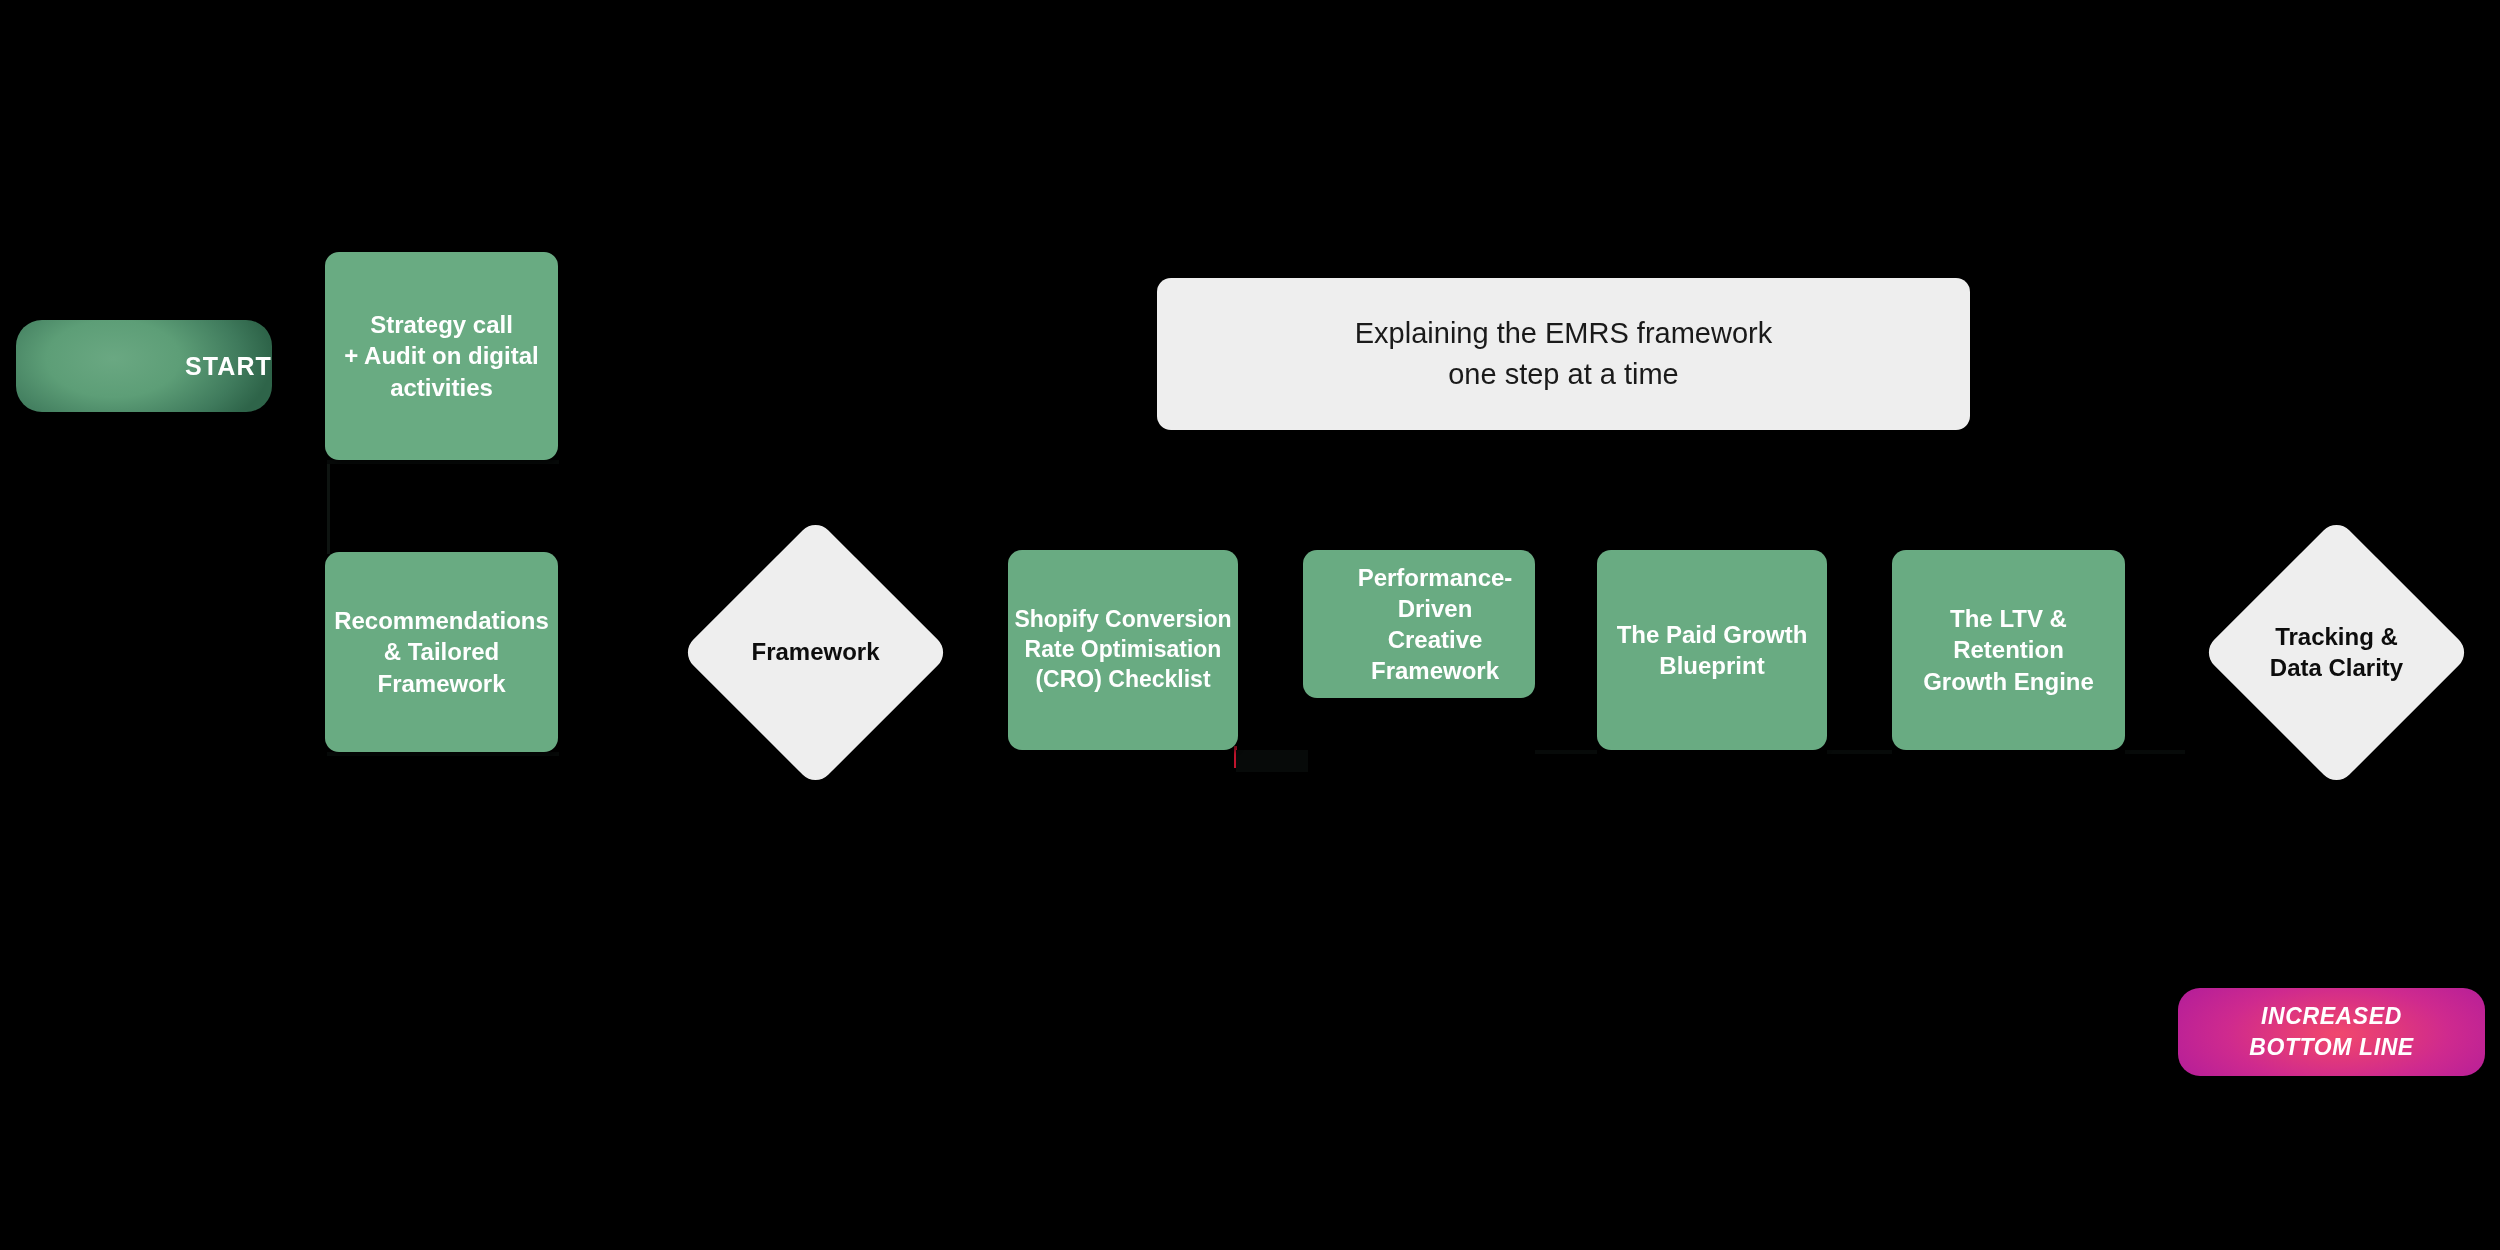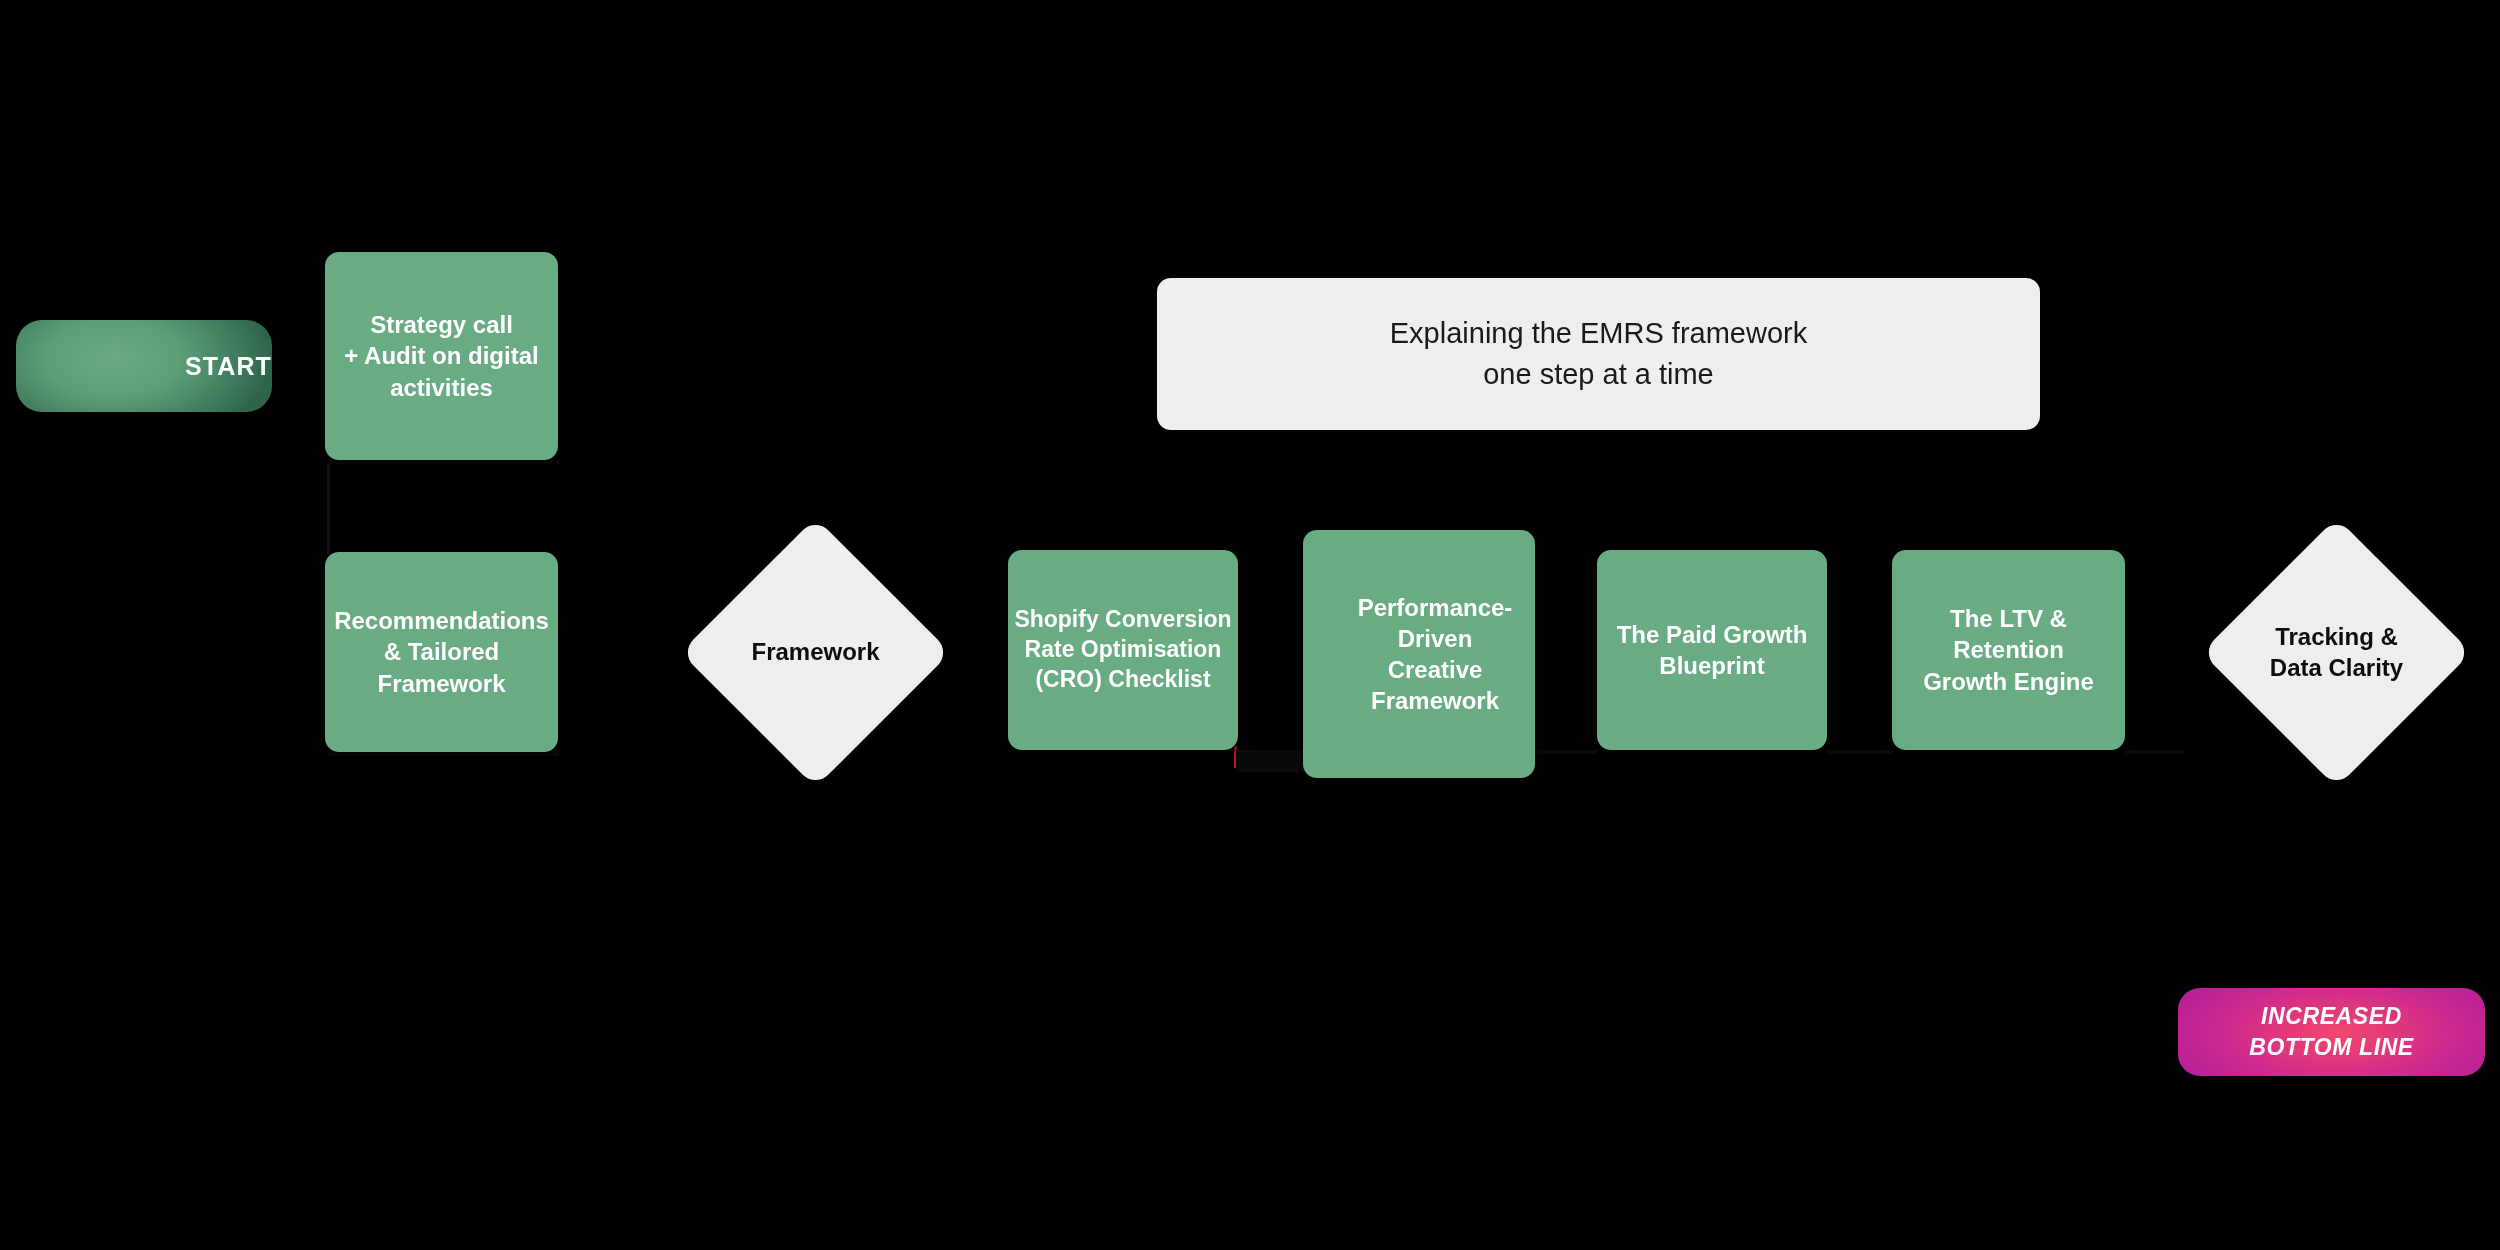--- a/index.html
+++ b/index.html
@@ -141,21 +141,21 @@
   <div class="node start-pill" style="left:16px; top:320px; width:256px; height:92px;">
     <span class="label">START</span>
   </div>
 
   <div class="node green-box" style="left:325px; top:252px; width:233px; height:208px;">
     <span class="label">Strategy call
 + Audit on digital
 activities</span>
   </div>
 
-  <div class="node white-box" style="left:1157px; top:278px; width:883px; height:152px;">
+  <div class="node white-box" style="left:1157px; top:278px; width:813px; height:152px;">
     <span class="label">Explaining the EMRS framework
 one step at a time</span>
   </div>
 
   <div class="node green-box" style="left:325px; top:552px; width:233px; height:200px;">
     <span class="label">Recommendations
 &amp; Tailored
 Framework</span>
   </div>
 
@@ -163,21 +163,21 @@
     <div class="diamond-shape"></div>
     <span class="label">Framework</span>
   </div>
 
   <div class="node green-box sm" style="left:1008px; top:550px; width:230px; height:200px;">
     <span class="label">Shopify Conversion
 Rate Optimisation
 (CRO) Checklist</span>
   </div>
 
-  <div class="node green-box" style="left:1303px; top:530px; width:232px; height:248px;padding-left:32px;">
+  <div class="node green-box" style="left:1303px; top:550px; width:232px; height:148px;padding-left:32px;">
     <span class="label">Performance-Driven
 Creative Framework</span>
   </div>
 
   <div class="node green-box" style="left:1597px; top:550px; width:230px; height:200px;align-items:center;">
     <span class="label">The Paid Growth
 Blueprint</span>
   </div>
 
   <div class="node green-box" style="left:1892px; top:550px; width:233px; height:200px;">

